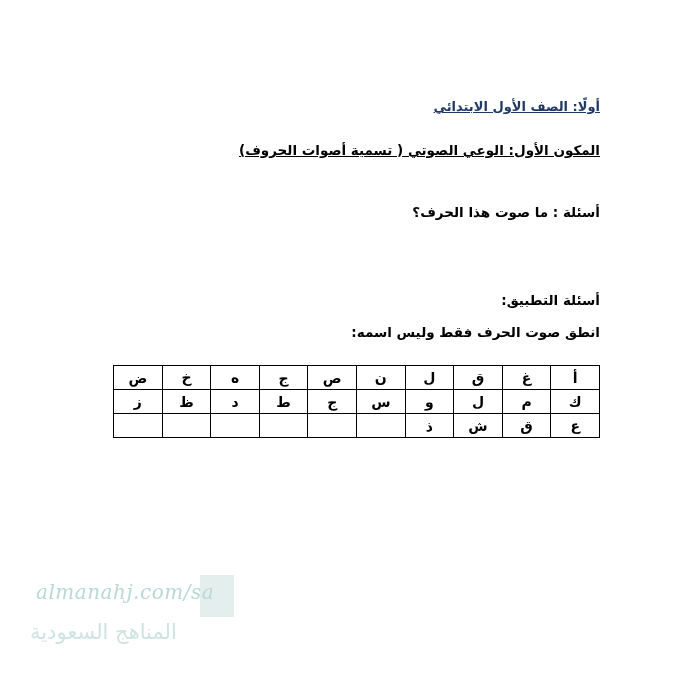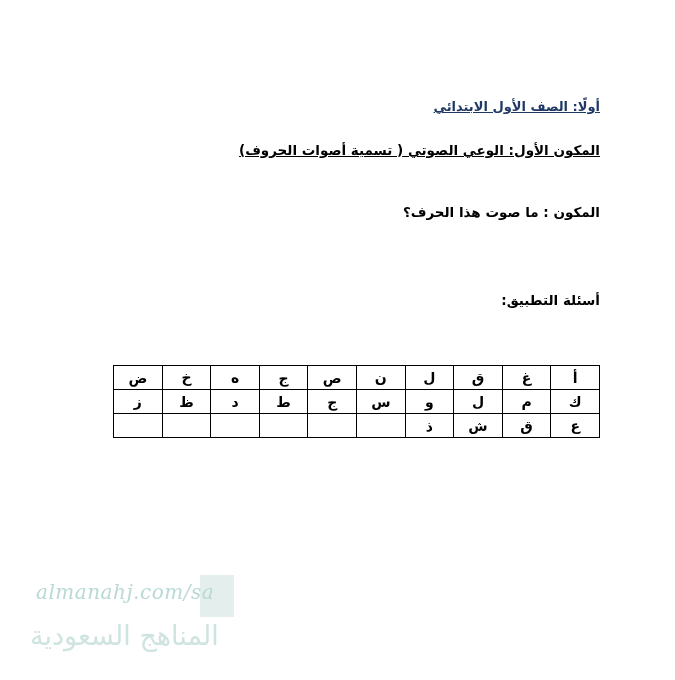--- a/index.html
+++ b/index.html
@@ -99,21 +99,21 @@
     font-style: italic;
     color: #b9d9d4;
     letter-spacing: 0.5px;
     direction: ltr;
     font-family: "DejaVu Serif", "Liberation Serif", serif;
   }
   .wm-ar {
     position: absolute;
     top: 620px;
     left: 30px;
-    font-size: 27px;
+    font-size: 21px;
     color: #cfe4e0;
     direction: rtl;
     letter-spacing: 2px;
     font-family: "DejaVu Sans", "Liberation Sans", sans-serif;
     text-align: center;
   }
   .wm-block {
     position: absolute;
     top: 575px;
     left: 200px;
@@ -124,25 +124,26 @@
 </style>
 </head>
 <body>
 
 <div class="page">
 
   <div class="doc-title">أولًا: الصف الأول الابتدائي</div>
 
   <div class="component-line">المكون الأول: الوعي الصوتي ( تسمية أصوات الحروف)</div>
 
-  <div class="block block-training">المكون : ما صوت هذا الحرف؟</div>
+  <div class="block block-training">أسئلة : ما صوت هذا الحرف؟</div>
 
 
   <div class="block block-apply">أسئلة التطبيق:</div>
 
+  <div class="block block-instruction">انطق صوت الحرف فقط وليس اسمه:</div>
 
   <div class="letters-table-wrap">
     <table class="letters">
       <tbody>
         <tr>
           <td>أ</td>
           <td>غ</td>
           <td>ق</td>
           <td>ل</td>
           <td>ن</td>

